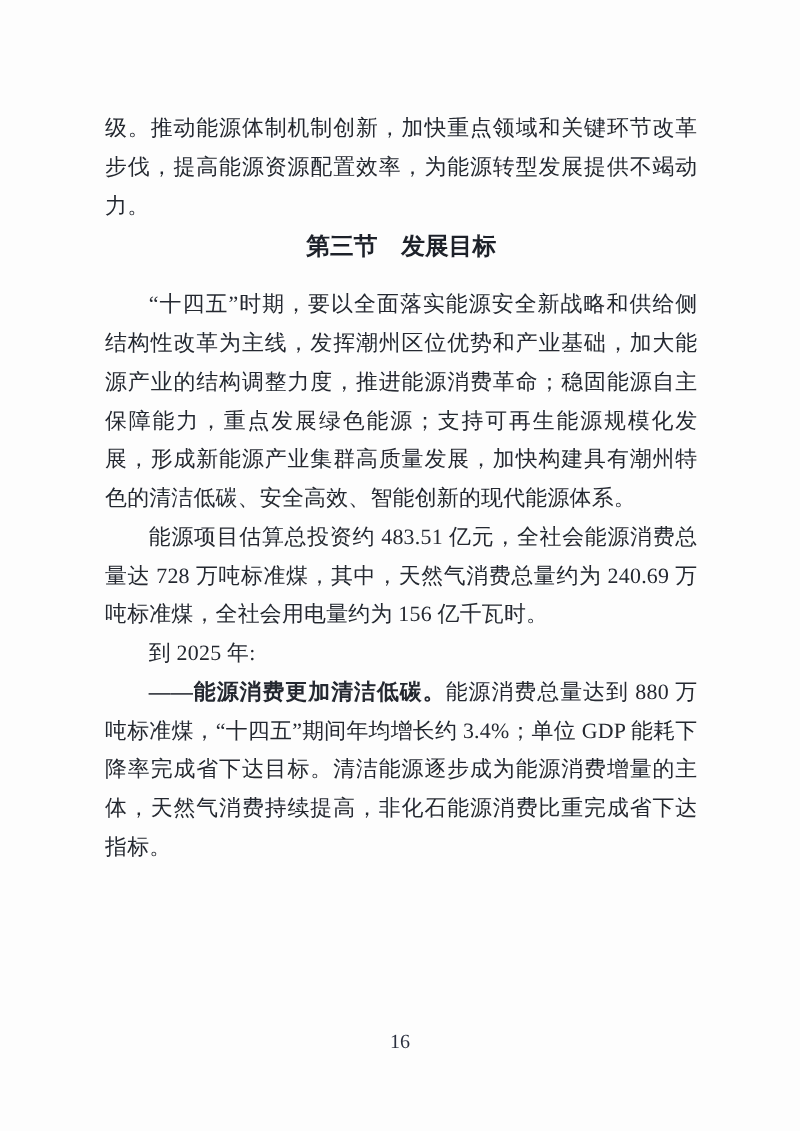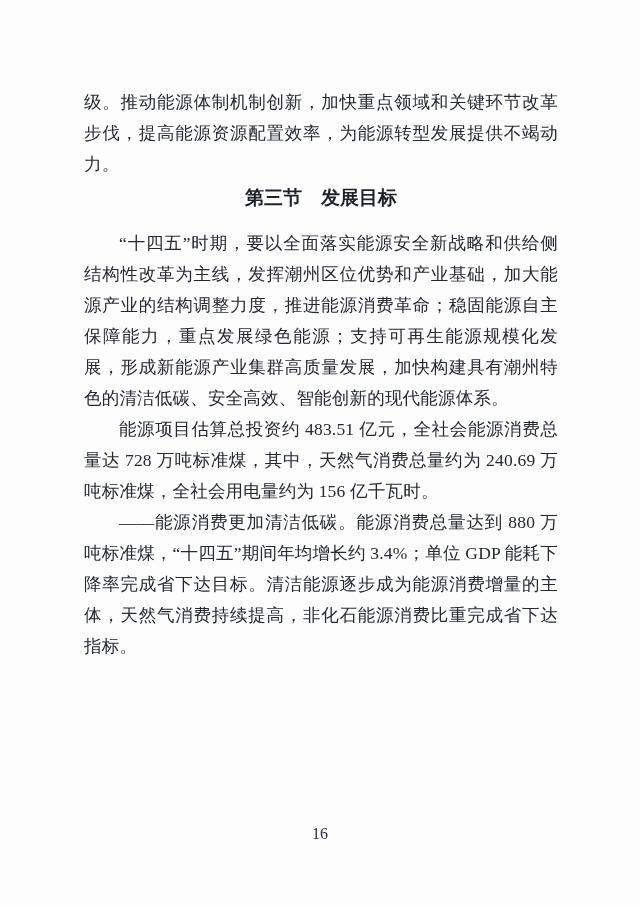--- a/index.html
+++ b/index.html
@@ -33,21 +33,21 @@
   p.body.no-indent { text-indent: 0; }
   .heading {
     font-size: 19px;
     line-height: 31px;
     font-weight: 700;
     text-align: center;
     text-indent: 0;
     margin: 2px 0 15px 0;
     color: #1d2129;
   }
-  .lead { font-weight: 400; margin-top: 23px; }
+  .lead { font-weight: 700; margin-top: 23px; }
   .page-number {
     position: absolute;
     left: 0;
     top: 823px;
     width: 100%;
     text-align: center;
     font-size: 16px;
     line-height: 22px;
     color: #2b3040;
   }
@@ -59,20 +59,21 @@
   <div class="content">
 
     <p class="body no-indent">级。推动能源体制机制创新，加快重点领域和关键环节改革步伐，提高能源资源配置效率，为能源转型发展提供不竭动力。</p>
 
     <h2 class="heading">第三节　发展目标</h2>
 
     <p class="body"><span>“十四五”时期，要以全面落实能源安全新战略和供给侧结构性改革为主线，发挥潮州区位优势和产业基础，加大能源产业的结构调整力度，推进能源消费革命；稳固能源自主保障能力，重点发展绿色能源；支持可再生能源规模化发展，形成新能源产业集群高质量发展，加快构建具有潮州特色的清洁低碳、安全高效、智能创新的现代能源体系。</span></p>
 
     <p class="body"><span>能源项目估算总投资约 483.51 亿元，全社会能源消费总量达 728 万吨标准煤，其中，天然气消费总量约为 240.69 万吨标准煤，全社会用电量约为 156 亿千瓦时。</span></p>
 
+    <p class="body"><span>到 2025 年:</span></p>
 
     <p class="body"><span class="lead">——能源消费更加清洁低碳。</span><span>能源消费总量达到 880 万吨标准煤，“十四五”期间年均增长约 3.4%；单位 GDP 能耗下降率完成省下达目标。清洁能源逐步成为能源消费增量的主体，天然气消费持续提高，非化石能源消费比重完成省下达指标。</span></p>
 
 
 
   </div>
 
   <div class="page-number">16</div>
 </div>
 

